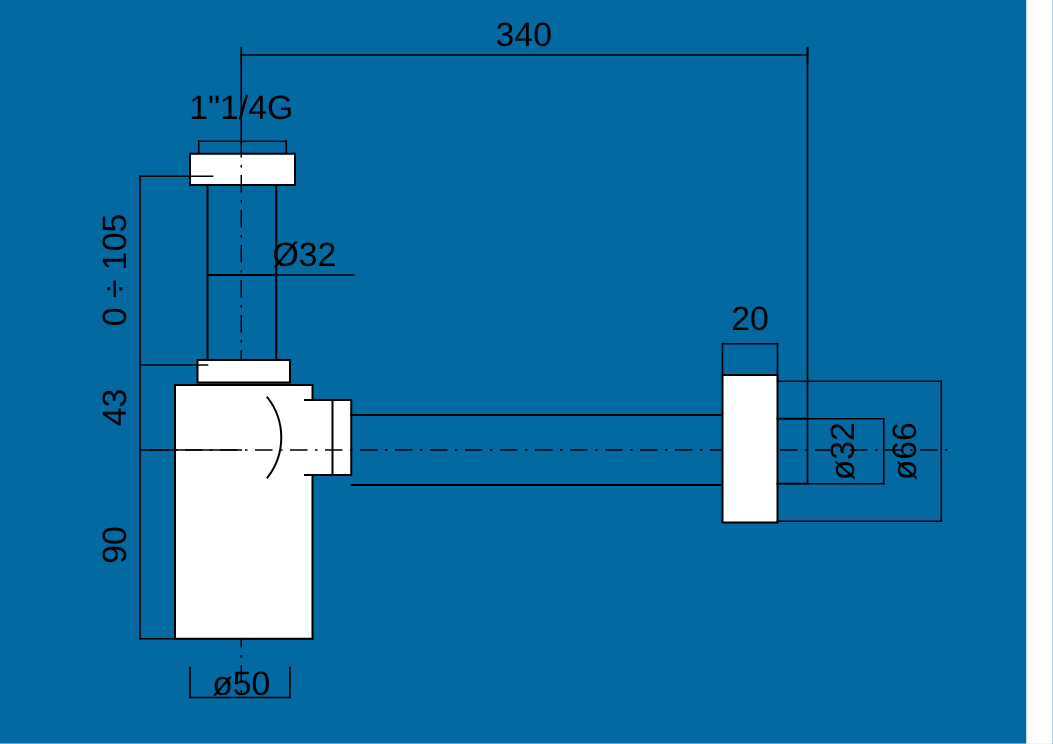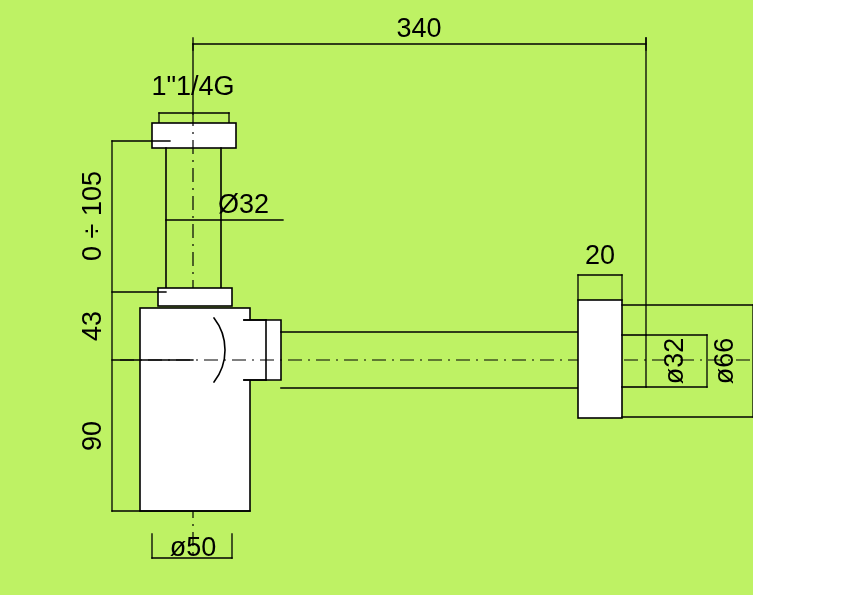--- a/index.html
+++ b/index.html
@@ -5,23 +5,23 @@
   html, body {
     margin: 0;
     padding: 0;
     background: #ffffff;
   }
   body {
     font-family: "Liberation Sans", sans-serif;
   }
   #drawing-root {
     position: relative;
-    width: 753px;
+    width: 821px;
     height: 595px;
-    background: #bef264;
+    background: #0369a1;
     overflow: hidden;
   }
   svg#cad {
     position: absolute;
     top: 0;
     left: 0;
     width: 842px;
     height: 595px;
     display: block;
   }

